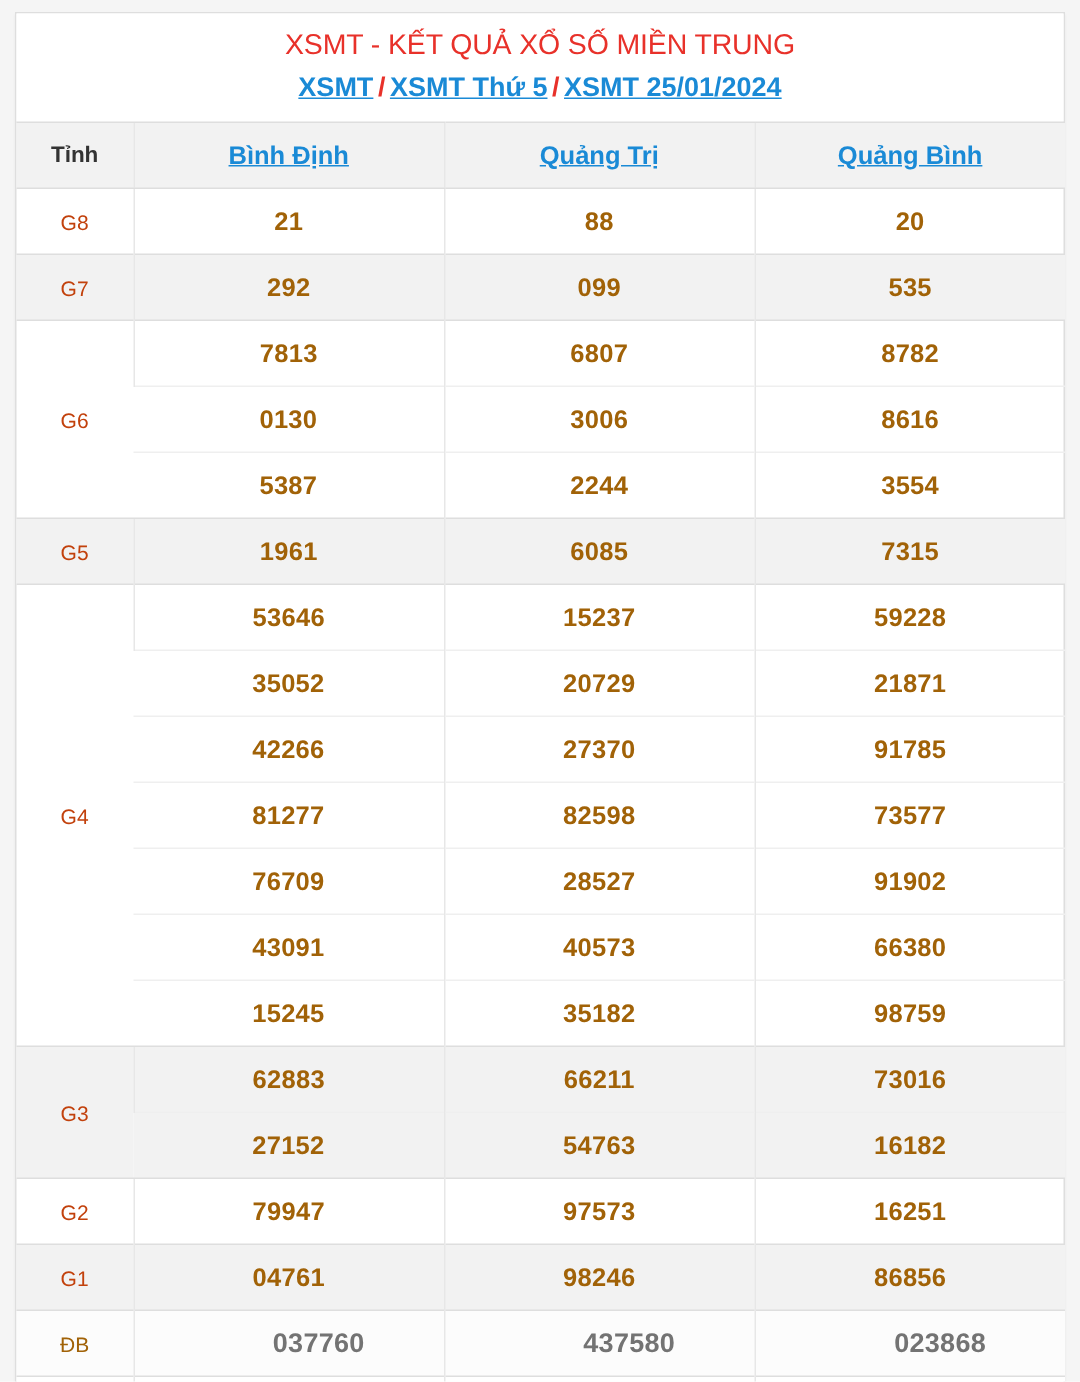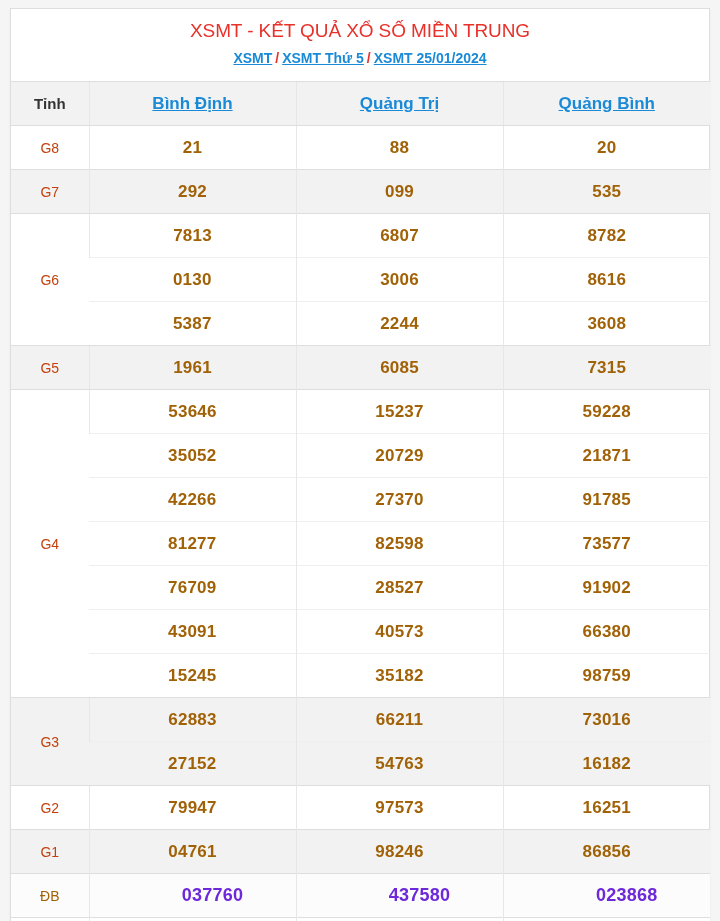--- a/index.html
+++ b/index.html
@@ -41,21 +41,21 @@
   .title {
     color: #e8312a;
     font-size: 19px;
     line-height: 22px;
     font-weight: 400;
     letter-spacing: -0.1px;
     white-space: nowrap;
   }
   .breadcrumb {
     margin-top: 7px;
-    font-size: 14px;
+    font-size: 18px;
     line-height: 19px;
     font-weight: bold;
     white-space: nowrap;
   }
   .breadcrumb a {
     color: #1a8ad6;
     text-decoration: underline;
     cursor: pointer;
   }
   .breadcrumb .sep {
@@ -115,21 +115,21 @@
     font-size: 17px;
     font-weight: bold;
     color: #a16207;
     letter-spacing: 0.2px;
   }
 
   tbody tr.r { height: 44px; }
   tbody tr.shaded > td { background: #f2f2f2; }
 
   td.lbl.db  { color: #a16207; font-weight: 400; }
-  td.val.db  { color: #6d28d9; font-size: 18px; font-weight: bold; padding-left: 40px; }
+  td.val.db  { color: #737373; font-size: 18px; font-weight: bold; padding-left: 40px; }
 
   tbody tr.db-row > td { background: #fcfcfc; }
   tbody tr.cut > td {
     height: 10px;
     border-top: 1px solid #dedede;
     background: #ffffff;
   }
 </style>
 </head>
 <body>
@@ -177,21 +177,21 @@
             <td class="val">8782</td>
           </tr>
           <tr class="r sub">
             <td class="val">0130</td>
             <td class="val">3006</td>
             <td class="val">8616</td>
           </tr>
           <tr class="r sub">
             <td class="val">5387</td>
             <td class="val">2244</td>
-            <td class="val">3608</td>
+            <td class="val">3554</td>
           </tr>
           <tr class="r group-start shaded">
             <td class="lbl" rowspan="1">G5</td>
             <td class="val">1961</td>
             <td class="val">6085</td>
             <td class="val">7315</td>
           </tr>
           <tr class="r group-start">
             <td class="lbl" rowspan="7">G4</td>
             <td class="val">53646</td>

